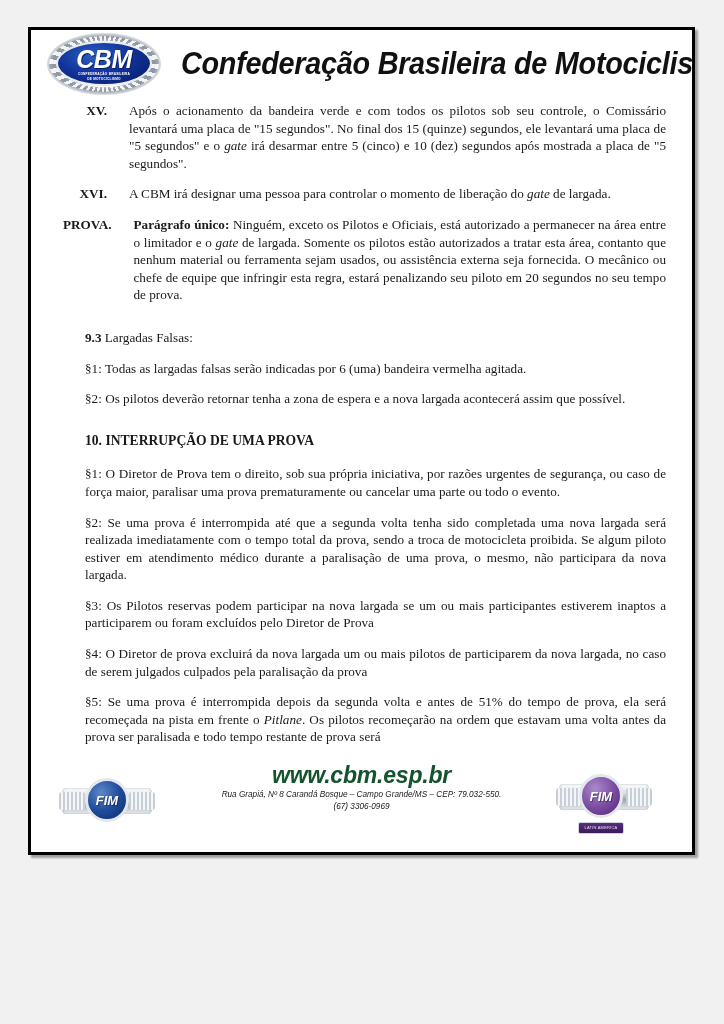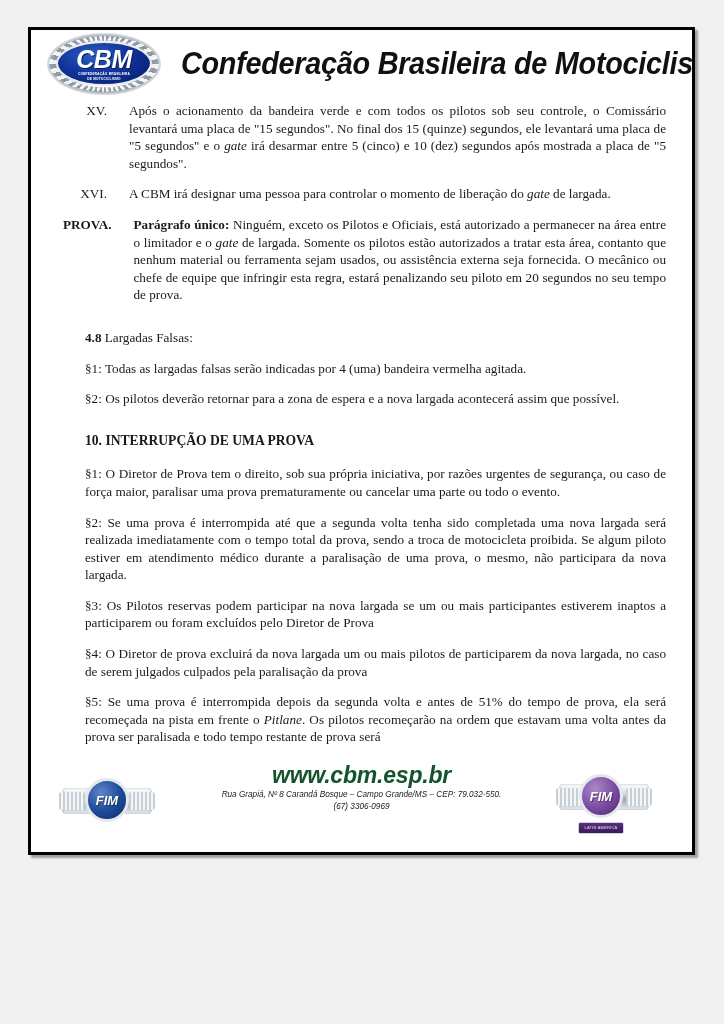--- a/index.html
+++ b/index.html
@@ -136,20 +136,21 @@
   .clause {
     display: flex;
     margin-bottom: 13px;
   }
   .clause-num {
     flex: 0 0 66px;
     text-align: right;
     padding-right: 22px;
     box-sizing: border-box;
     white-space: nowrap;
+    font-weight: bold;
   }
   .clause-num.bold { font-weight: bold; }
   .clause-body {
     flex: 1 1 auto;
     text-align: justify;
     text-justify: inter-word;
   }
   .clause-body i { font-style: italic; }
   .clause-body b { font-weight: bold; }
 
@@ -298,25 +299,25 @@
           <div class="clause-body"><span>A CBM irá designar uma pessoa para controlar o momento de liberação do </span><i>gate</i><span> de largada.</span></div>
         </div>
 
         <div class="clause">
           <div class="clause-num bold">PROVA.</div>
           <div class="clause-body"><b>Parágrafo único:</b><span> Ninguém, exceto os Pilotos e Oficiais, está autorizado a permanecer na área entre o limitador e o </span><i>gate</i><span> de largada. Somente os pilotos estão autorizados a tratar esta área, contanto que nenhum material ou ferramenta sejam usados, ou assistência externa seja fornecida. O mecânico ou chefe de equipe que infringir esta regra, estará penalizando seu piloto em 20 segundos no seu tempo de prova.</span></div>
         </div>
 
         <div class="spacer-lg"></div>
 
-        <p class="para"><b>4.8</b><span> Largadas Falsas:</span></p>
-
-        <p class="para">§1: Todas as largadas falsas serão indicadas por 4 (uma) bandeira vermelha agitada.</p>
-
-        <p class="para">§2: Os pilotos deverão retornar para a zona de espera e a nova largada acontecerá assim que possível.</p>
+        <p class="para"><b>9.3</b><span> Largadas Falsas:</span></p>
+
+        <p class="para">§1: Todas as largadas falsas serão indicadas por 6 (uma) bandeira vermelha agitada.</p>
+
+        <p class="para">§2: Os pilotos deverão retornar tenha a zona de espera e a nova largada acontecerá assim que possível.</p>
 
         <div class="section-heading">10. INTERRUPÇÃO DE UMA PROVA</div>
 
         <p class="para">§1: O Diretor de Prova tem o direito, sob sua própria iniciativa, por razões urgentes de segurança, ou caso de força maior, paralisar uma prova prematuramente ou cancelar uma parte ou todo o evento.</p>
 
         <p class="para">§2: Se uma prova é interrompida até que a segunda volta tenha sido completada uma nova largada será realizada imediatamente com o tempo total da prova, sendo a troca de motocicleta proibida. Se algum piloto estiver em atendimento médico durante a paralisação de uma prova, o mesmo, não participara da nova largada.</p>
 
         <p class="para">§3: Os Pilotos reservas podem participar na nova largada se um ou mais participantes estiverem inaptos a participarem ou foram excluídos pelo Diretor de Prova</p>
 
         <p class="para">§4: O Diretor de prova excluirá da nova largada um ou mais pilotos de participarem da nova largada, no caso de serem julgados culpados pela paralisação da prova</p>

